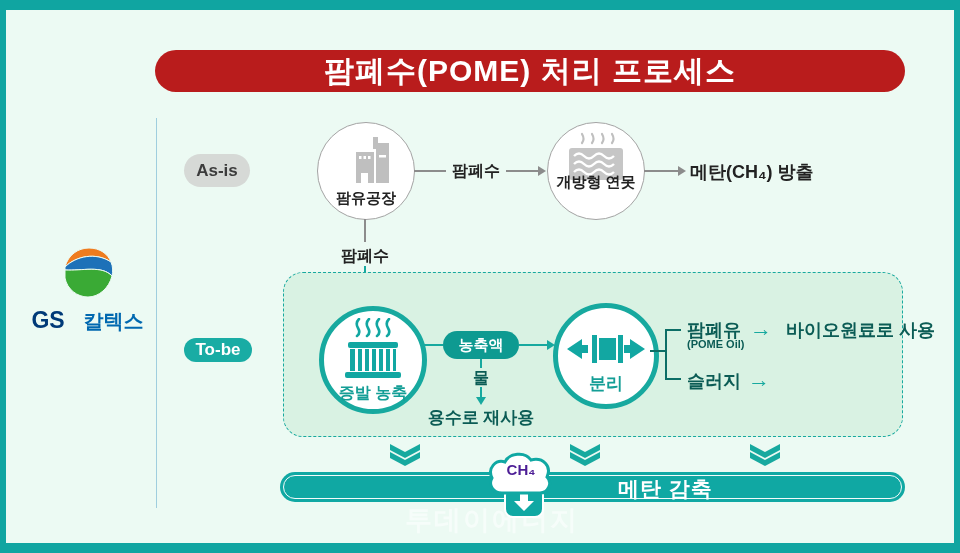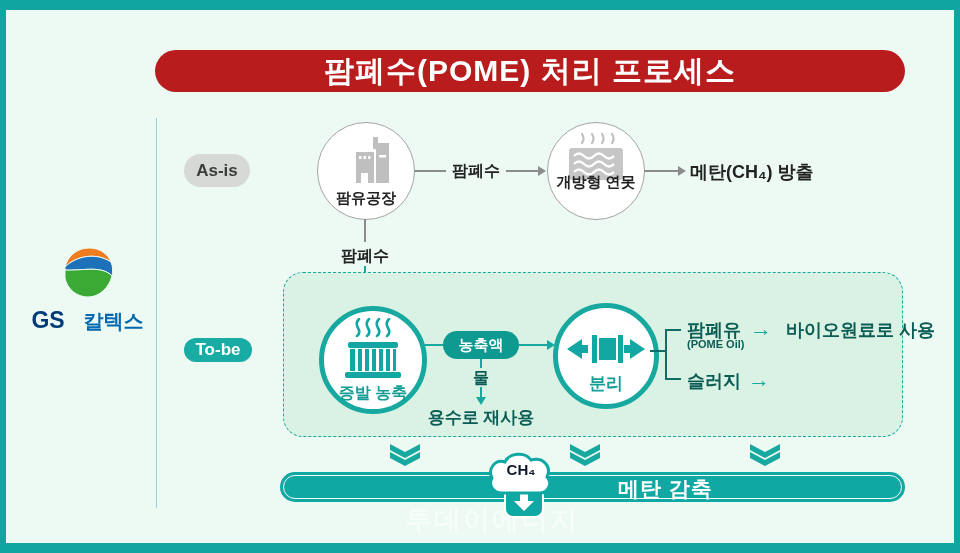--- a/index.html
+++ b/index.html
@@ -42,21 +42,21 @@
              display:flex;align-items:center;justify-content:center;font-weight:700;font-size:15px;}
   .dkteal-text{color:#0b5c55;font-weight:700;}
   .arrow-glyph{color:#17a99f;font-weight:700;font-size:22px;line-height:1;}
   
   .banner{left:280px;top:472px;width:625px;height:30px;background:#10a8a3;border-radius:15px;}
   .banner::after{content:"";position:absolute;left:3px;top:3px;right:3px;bottom:3px;border:1.5px solid rgba(255,255,255,.95);border-radius:12px;}
   .banner-label{left:618px;top:475px;color:#fff;font-weight:700;font-size:21px;letter-spacing:1px;z-index:8;}
   .ch4-blob{left:504px;top:486px;width:36px;height:28px;background:#10a8a3;border:2px solid #fff;border-radius:9px;
             display:flex;align-items:center;justify-content:center;z-index:6;}
   .cloud-svg{left:484px;top:450px;z-index:7;}
-  .ch4-label{left:496px;top:461px;width:50px;text-align:center;color:#0f172a;font-weight:700;font-size:15px;z-index:8;}
+  .ch4-label{left:496px;top:461px;width:50px;text-align:center;color:#4c1d95;font-weight:700;font-size:15px;z-index:8;}
   .watermark{left:405px;top:502px;width:270px;text-align:left;font-size:27px;font-weight:700;
              color:rgba(255,255,255,.55);letter-spacing:2px;z-index:2;}
   .chev{z-index:3;}
 </style>
 </head>
 <body>
 
 <div class="canvas">
   <div class="abs inner-bg"></div>
 

